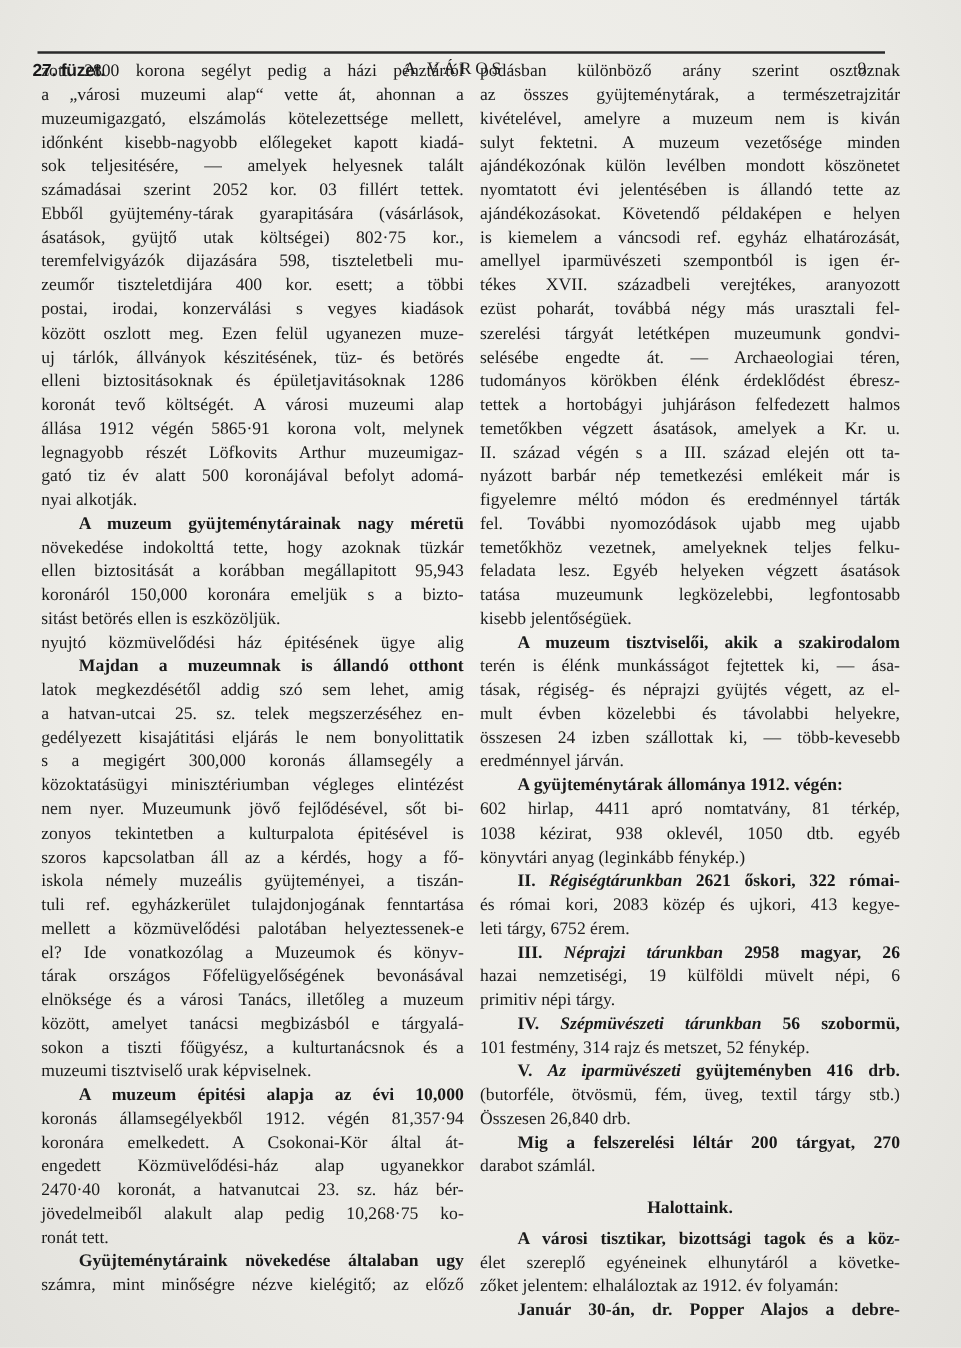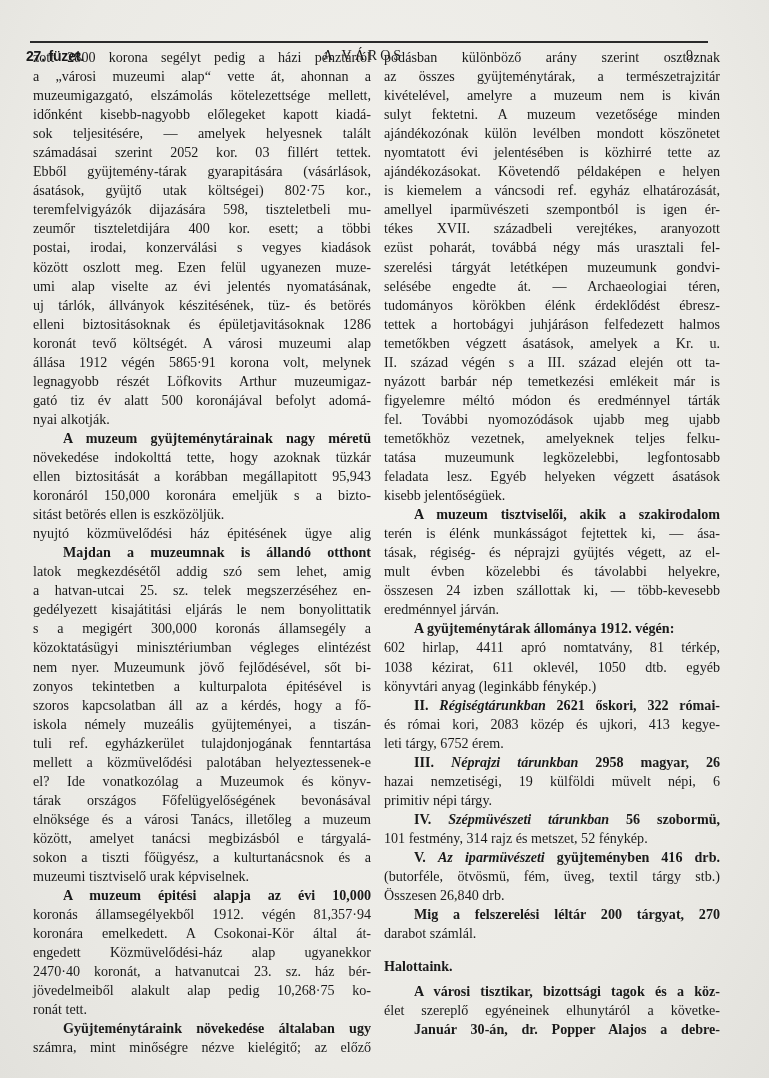--- a/index.html
+++ b/index.html
@@ -28,21 +28,21 @@
   .col {
     position: absolute; top: 48px; width: 338px;
     font-size: 14.1px; line-height: 19.05px;
     text-align: justify;
   }
   .col.left { left: 33px; }
   .col.right { left: 384px; width: 336px; }
   .line { display: block; white-space: nowrap; text-align: justify; text-align-last: justify; height: 19.05px; overflow: visible; }
   .line.last { text-align-last: left; }
   .indent { padding-left: 30px; font-weight: bold; }
-  .heading { text-align: left; font-weight: bold; margin: 14px 0 6px 0; display: block; }
+  .heading { text-align: center; font-weight: bold; margin: 14px 0 6px 0; display: block; }
   i { font-style: italic; }
 </style>
 </head>
 <body>
 
 <div class="page">
 
   <div class="header">
     <span class="issue">27. füzet.</span>
     <span class="title">A VÁROS</span>
@@ -56,21 +56,20 @@
       <span class="line">muzeumigazgató, elszámolás kötelezettsége mellett,</span>
       <span class="line">időnként kisebb-nagyobb előlegeket kapott kiadá-</span>
       <span class="line">sok teljesitésére, — amelyek helyesnek talált</span>
       <span class="line">számadásai szerint 2052 kor. 03 fillért tettek.</span>
       <span class="line">Ebből gyüjtemény-tárak gyarapitására (vásárlások,</span>
       <span class="line">ásatások, gyüjtő utak költségei) 802·75 kor.,</span>
       <span class="line">teremfelvigyázók dijazására 598, tiszteletbeli mu-</span>
       <span class="line">zeumőr tiszteletdijára 400 kor. esett; a többi</span>
       <span class="line">postai, irodai, konzerválási s vegyes kiadások</span>
       <span class="line">között oszlott meg. Ezen felül ugyanezen muze-</span>
-      <span class="line">umi alap viselte az évi jelentés nyomatásának,</span>
       <span class="line">uj tárlók, állványok készitésének, tüz- és betörés</span>
       <span class="line">elleni biztositásoknak és épületjavitásoknak 1286</span>
       <span class="line">koronát tevő költségét. A városi muzeumi alap</span>
       <span class="line">állása 1912 végén 5865·91 korona volt, melynek</span>
       <span class="line">legnagyobb részét Löfkovits Arthur muzeumigaz-</span>
       <span class="line">gató tiz év alatt 500 koronájával befolyt adomá-</span>
       <span class="line last">nyai alkotják.</span>
       <span class="line indent">A muzeum gyüjteménytárainak nagy méretü</span>
       <span class="line">növekedése indokolttá tette, hogy azoknak tüzkár</span>
       <span class="line">ellen biztositását a korábban megállapitott 95,943</span>
@@ -104,61 +103,62 @@
       <span class="line last">ronát tett.</span>
       <span class="line indent">Gyüjteménytáraink növekedése általaban ugy</span>
       <span class="line">számra, mint minőségre nézve kielégitő; az előző</span>
     </div>
   <div class="col right" id="rightcol">
       <span class="line">podásban különböző arány szerint osztoznak</span>
       <span class="line">az összes gyüjteménytárak, a természetrajzitár</span>
       <span class="line">kivételével, amelyre a muzeum nem is kiván</span>
       <span class="line">sulyt fektetni. A muzeum vezetősége minden</span>
       <span class="line">ajándékozónak külön levélben mondott köszönetet</span>
-      <span class="line">nyomtatott évi jelentésében is közhirré tette az</span>
+      <span class="line">nyomtatott évi jelentésében is állandó tette az</span>
       <span class="line">ajándékozásokat. Követendő példaképen e helyen</span>
       <span class="line">is kiemelem a váncsodi ref. egyház elhatározását,</span>
       <span class="line">amellyel iparmüvészeti szempontból is igen ér-</span>
       <span class="line">tékes XVII. századbeli verejtékes, aranyozott</span>
       <span class="line">ezüst poharát, továbbá négy más urasztali fel-</span>
       <span class="line">szerelési tárgyát letétképen muzeumunk gondvi-</span>
       <span class="line">selésébe engedte át. — Archaeologiai téren,</span>
       <span class="line">tudományos körökben élénk érdeklődést ébresz-</span>
       <span class="line">tettek a hortobágyi juhjáráson felfedezett halmos</span>
       <span class="line">temetőkben végzett ásatások, amelyek a Kr. u.</span>
       <span class="line">II. század végén s a III. század elején ott ta-</span>
       <span class="line">nyázott barbár nép temetkezési emlékeit már is</span>
       <span class="line">figyelemre méltó módon és eredménnyel tárták</span>
       <span class="line">fel. További nyomozódások ujabb meg ujabb</span>
       <span class="line">temetőkhöz vezetnek, amelyeknek teljes felku-</span>
+      <span class="line">feladata lesz. Egyéb helyeken végzett ásatások</span>
       <span class="line">tatása muzeumunk legközelebbi, legfontosabb</span>
-      <span class="line">feladata lesz. Egyéb helyeken végzett ásatások</span>
       <span class="line last">kisebb jelentőségüek.</span>
       <span class="line indent">A muzeum tisztviselői, akik a szakirodalom</span>
       <span class="line">terén is élénk munkásságot fejtettek ki, — ása-</span>
       <span class="line">tásak, régiség- és néprajzi gyüjtés végett, az el-</span>
       <span class="line">mult évben közelebbi és távolabbi helyekre,</span>
       <span class="line">összesen 24 izben szállottak ki, — több-kevesebb</span>
       <span class="line last">eredménnyel járván.</span>
       <span class="line last indent">A gyüjteménytárak állománya 1912. végén:</span>
       <span class="line">602 hirlap, 4411 apró nomtatvány, 81 térkép,</span>
-      <span class="line">1038 kézirat, 611 oklevél, 1050 dtb. egyéb</span>
+      <span class="line">1038 kézirat, 938 oklevél, 1050 dtb. egyéb</span>
       <span class="line last">könyvtári anyag (leginkább fénykép.)</span>
       <span class="line indent"><span>II. </span><i>Régiségtárunkban</i><span> 2621 őskori, 322 római-</span></span>
       <span class="line">és római kori, 2083 közép és ujkori, 413 kegye-</span>
       <span class="line last">leti tárgy, 6752 érem.</span>
       <span class="line indent"><span>III. </span><i>Néprajzi tárunkban</i><span> 2958 magyar, 26</span></span>
       <span class="line">hazai nemzetiségi, 19 külföldi müvelt népi, 6</span>
       <span class="line last">primitiv népi tárgy.</span>
       <span class="line indent"><span>IV. </span><i>Szépmüvészeti tárunkban</i><span> 56 szobormü,</span></span>
       <span class="line last">101 festmény, 314 rajz és metszet, 52 fénykép.</span>
       <span class="line indent"><span>V. </span><i>Az iparmüvészeti</i><span> gyüjteményben 416 drb.</span></span>
       <span class="line">(butorféle, ötvösmü, fém, üveg, textil tárgy stb.)</span>
       <span class="line last">Összesen 26,840 drb.</span>
       <span class="line indent">Mig a felszerelési léltár 200 tárgyat, 270</span>
       <span class="line last">darabot számlál.</span>
       <span class="heading">Halottaink.</span>
       <span class="line indent">A városi tisztikar, bizottsági tagok és a köz-</span>
       <span class="line">élet szereplő egyéneinek elhunytáról a követke-</span>
+      <span class="line last">zőket jelentem: elhaláloztak az 1912. év folyamán:</span>
       <span class="line indent">Január 30-án, dr. Popper Alajos a debre-</span>
     </div>
 
 </div>
 
 </body></html>

